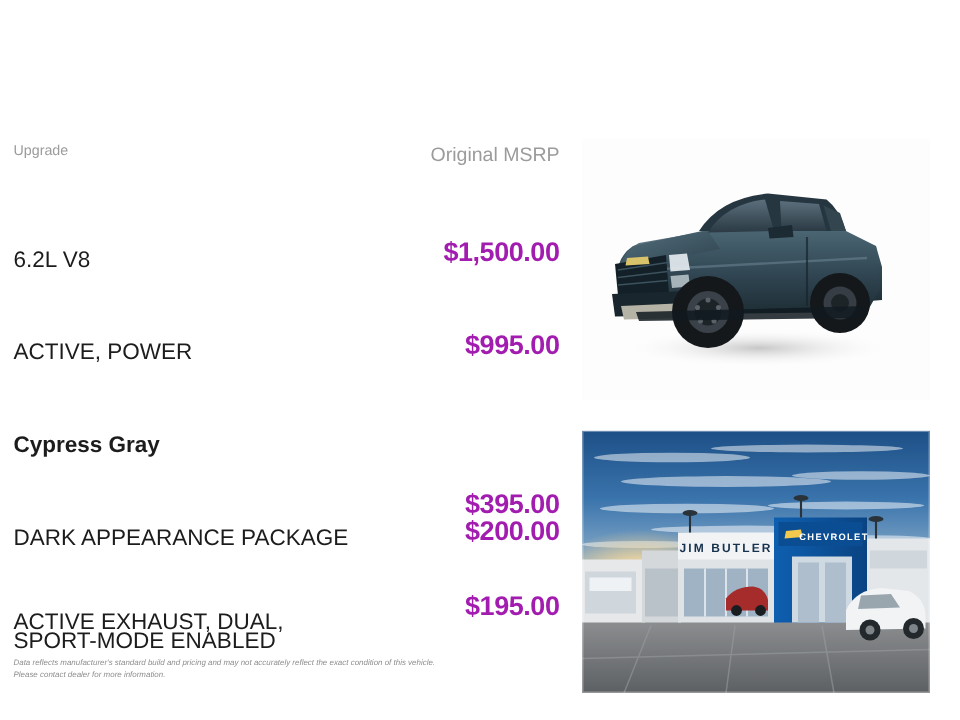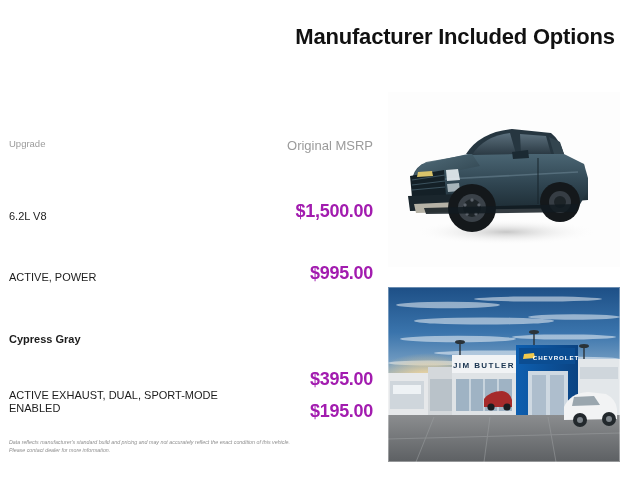--- a/index.html
+++ b/index.html
@@ -39,21 +39,20 @@
   
   .options {
     position: absolute;
     left: 0px;
     top: 92px;
     width: 380px;
   }
   .col-head {
     position: relative;
     height: 26px;
-    margin-top: 43px;
   }
   .head-upgrade {
     position: absolute;
     left: 9px;
     top: 3px;
     font-size: 9.5px;
     color: #9b9b9b;
   }
   .head-msrp {
     position: absolute;
@@ -64,21 +63,21 @@
   }
 
   .row {
     position: relative;
     height: 62px;
   }
   .row-label {
     position: absolute;
     left: 9px;
     width: 230px;
-    font-size: 11px;
+    font-size: 15px;
     line-height: 13px;
     color: #1c1c1c;
   }
   .row-price {
     position: absolute;
     right: 7px;
     font-size: 18px;
     font-weight: bold;
     color: #a21caf;
     letter-spacing: -0.3px;
@@ -88,21 +87,21 @@
   
   .r0 .row-label { top: 49px; }
   .r0 .row-price { top: 40px; }
   .r1 .row-label { top: 48px; }
   .r1 .row-price { top: 40px; }
   .r2 .row-label { top: 48px; font-weight: bold; }
   .r2 .row-price { top: 40px; margin-top: 44px; }
   .r3 .row-label { top: 48px; }
   .r3 .row-price { top: 40px; }
   .r4 .row-label { top: 42px; }
-  .r4 .row-price { top: 54px; }
+  .r4 .row-price { top: 28px; }
 
   
   .disclaimer {
     position: absolute;
     left: 9px;
     top: 438px;
     width: 360px;
     font-size: 5.3px;
     line-height: 8.4px;
     font-style: italic;
@@ -128,21 +127,20 @@
     height: 213px;
     overflow: hidden;
   }
   .media-truck svg, .media-dealer svg { display: block; }
 </style>
 </head>
 <body>
 
 <div class="page">
 
-  <div class="title">Manufacturer Included Options</div>
 
   <div class="options">
 
     <div class="col-head">
       <span class="head-upgrade">Upgrade</span>
       <span class="head-msrp">Original MSRP</span>
     </div>
 
     <div class="row r0">
       <span class="row-label">6.2L V8</span>
@@ -152,20 +150,24 @@
     <div class="row r1">
       <span class="row-label">ACTIVE, POWER</span>
       <span class="row-price">$995.00</span>
     </div>
 
     <div class="row r2">
       <span class="row-label">Cypress Gray</span>
       <span class="row-price">$395.00</span>
     </div>
 
+    <div class="row r3">
+      <span class="row-label">DARK APPEARANCE PACKAGE</span>
+      <span class="row-price">$200.00</span>
+    </div>
 
     <div class="row r4">
       <span class="row-label">ACTIVE EXHAUST, DUAL, SPORT-MODE ENABLED</span>
       <span class="row-price">$195.00</span>
     </div>
 
   </div>
 
   <div class="disclaimer">
     <div>Data reflects manufacturer's standard build and pricing and may not accurately reflect the exact condition of this vehicle.</div>

